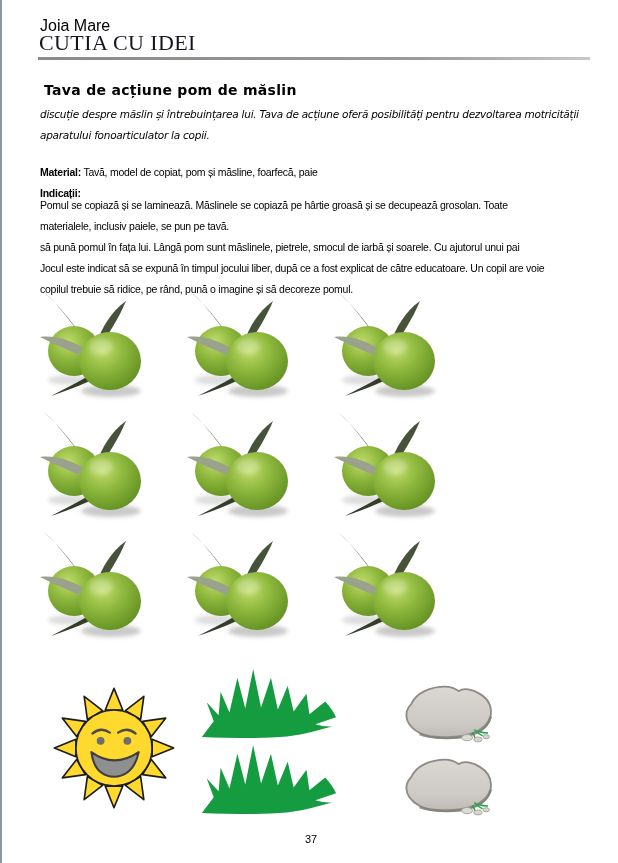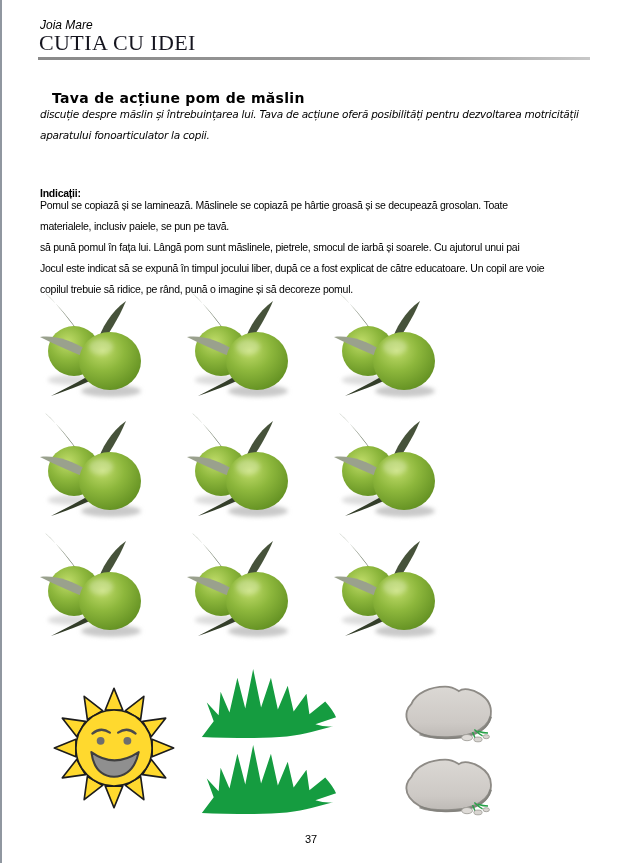--- a/index.html
+++ b/index.html
@@ -2,33 +2,33 @@
 <html><head>
 <meta charset="utf-8">
 <style>
   html,body { margin:0; padding:0; background:#e8e8e8; }
   .page {
     position:relative; width:618px; height:863px; background:#ffffff;
     border-left:2px solid #9097a0; overflow:hidden;
     font-family:"Liberation Sans", sans-serif; color:#000;
   }
   
-  .kicker { position:absolute; left:38px; top:19px; font-size:12px; line-height:13px;font-style:italic; }
+  .kicker { position:absolute; left:38px; top:19px; font-size:16px; line-height:13px; }
   .doc-title {
     position:absolute; left:37px; top:33px;
     font-family:"Liberation Serif", serif; font-size:22px; line-height:20px;
     color:#15151f; letter-spacing:0.4px;
   }
   .title-rule {
     position:absolute; left:36px; top:57px; width:552px; height:3px;
     background:linear-gradient(to right,#8a8a8a 0%,#9a9a9a 68%,#c8c8c8 100%);
   }
   
   .article-title {
-    position:absolute; left:38px; top:78px; margin:12px;
+    position:absolute; left:38px; top:78px; margin:4px;
     font-family:"DejaVu Sans", sans-serif; font-weight:bold;
     font-size:14px; letter-spacing:0.3px;
   }
   .intro { position:absolute; left:38px; top:104px; font-style:italic;
     font-family:"DejaVu Sans", sans-serif; font-size:10.5px; letter-spacing:-0.25px; }
   .material-line { position:absolute; left:38px; top:162px; }
   .ind-line { position:absolute; left:38px; top:183px; font-weight:bold; }
   .body-text { position:absolute; left:38px; top:195px; }
   .material-line, .ind-line, .body-text, .intro { font-size:10.5px; }
   .line { white-space:nowrap; line-height:21px; letter-spacing:-0.25px; }
@@ -118,20 +118,23 @@
   <div class="doc-title">CUTIA CU IDEI</div>
   <div class="title-rule"></div>
 
   <h1 class="article-title">Tava de acțiune pom de măslin</h1>
 
   <div class="intro">
     <div class="line">discuție despre măslin și întrebuințarea lui. Tava de acțiune oferă posibilități pentru dezvoltarea  motricității</div>
     <div class="line">aparatului fonoarticulator la copii.</div>
   </div>
 
+  <div class="material-line">
+    <div class="line"><b>Material:</b><span> Tavă, model de copiat, pom și măsline, foarfecă, paie</span></div>
+  </div>
 
   <div class="ind-line">
     <div class="line">Indicații:</div>
   </div>
 
   <div class="body-text">
     <div class="line">Pomul se copiază și se laminează. Măslinele se copiază pe hârtie groasă și se decupează grosolan. Toate</div>
     <div class="line">materialele, inclusiv paiele, se pun pe tavă.</div>
     <div class="line">să pună pomul în fața lui. Lângă pom sunt măslinele, pietrele, smocul de iarbă și soarele. Cu ajutorul unui pai</div>
     <div class="line">Jocul este indicat să se expună în timpul jocului liber, după ce a fost explicat de către educatoare. Un copil are voie</div>

